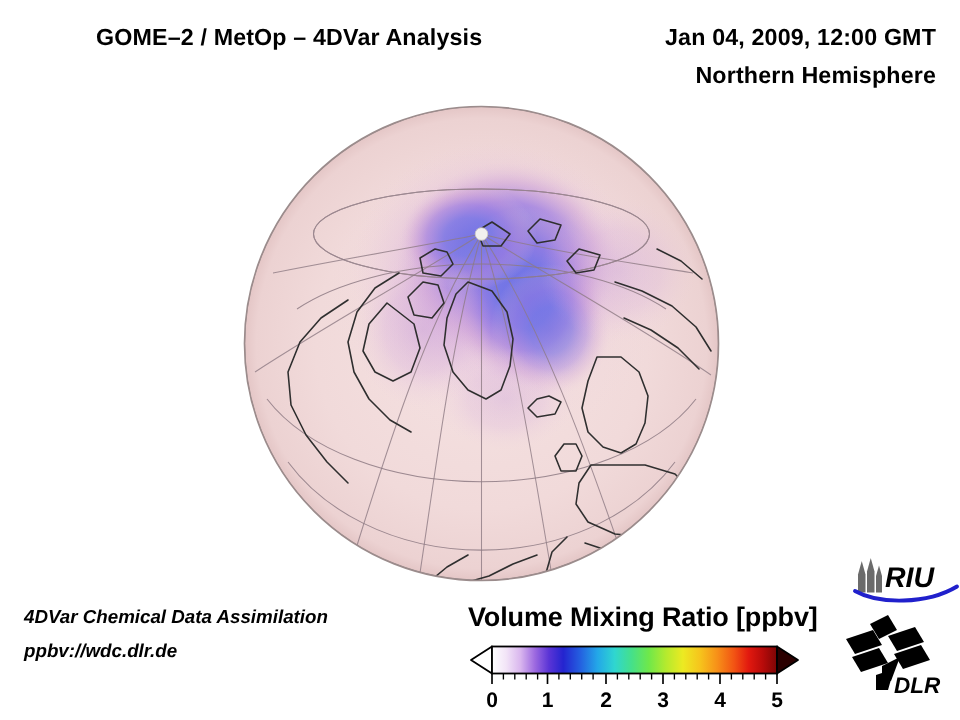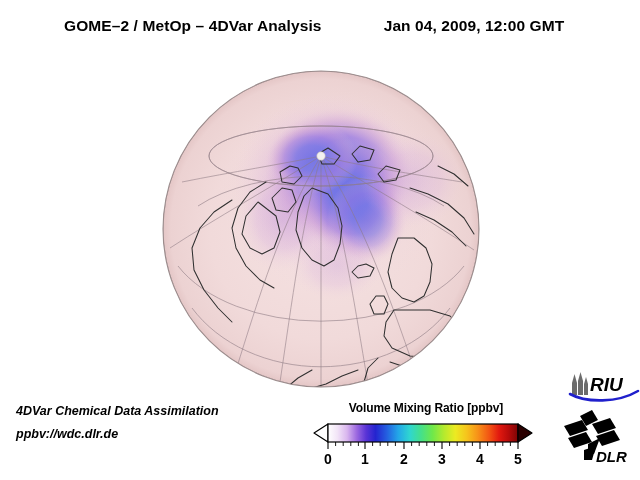--- a/index.html
+++ b/index.html
@@ -21,21 +21,21 @@
     position: absolute;
     left: 16px;
     top: 13px;
     width: 380px;
     margin-left: 48px;
   }
   #header-right {
     position: absolute;
     right: 16px;
     top: 13px;
-    text-align: center;
+    text-align: right;
     width: 300px;
   }
   .hdr-line {
     font-size: 15.5px;
     font-weight: bold;
     line-height: 25px;
     white-space: nowrap;
     letter-spacing: 0.1px;
   }
   .sub {
@@ -73,21 +73,21 @@
   }
 
   
   #colorbar-block {
     position: absolute;
     left: 312px;
     top: 401px;
     width: 228px;
   }
   #colorbar-title {
-    font-size: 12px;
+    font-size: 18px;
     font-weight: bold;
     text-align: center;
     white-space: nowrap;
     margin-bottom: 5px;
     letter-spacing: -0.1px;
   }
   #colorbar-svg {
     display: block;
   }
 
@@ -106,20 +106,21 @@
 </style>
 </head>
 <body>
 
 <div id="header-left">
   <div class="hdr-line">GOME–2 / MetOp – 4DVar Analysis</div>
 </div>
 
 <div id="header-right">
   <div class="hdr-line">Jan 04, 2009, 12:00 GMT</div>
+  <div class="hdr-line">Northern Hemisphere</div>
 </div>
 
 <div id="globe-panel">
   <svg id="globe-svg" viewBox="0 0 318 318">
     <defs>
       <clipPath id="disc">
         <circle cx="159" cy="159" r="158"></circle>
       </clipPath>
 
       <radialGradient id="baseFill" cx="50%" cy="50%" r="50%">

